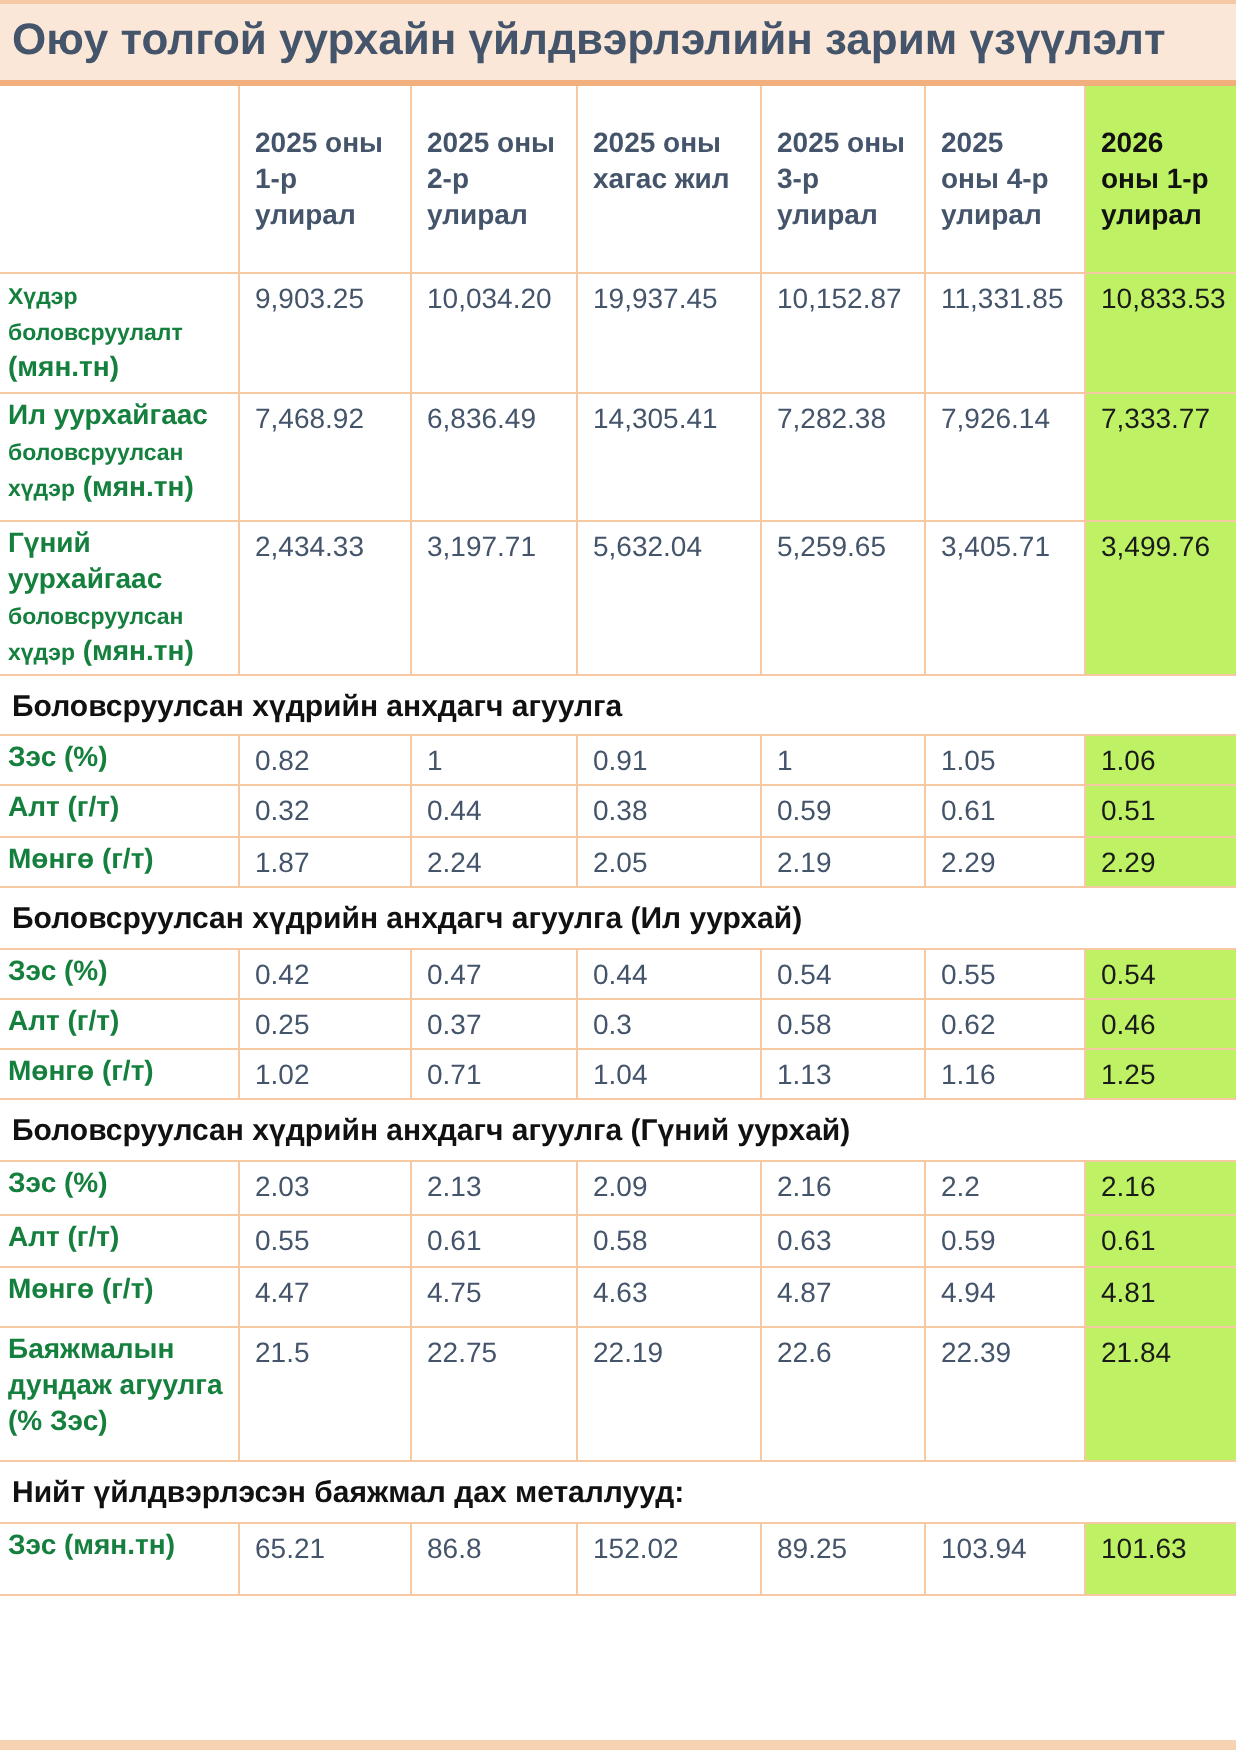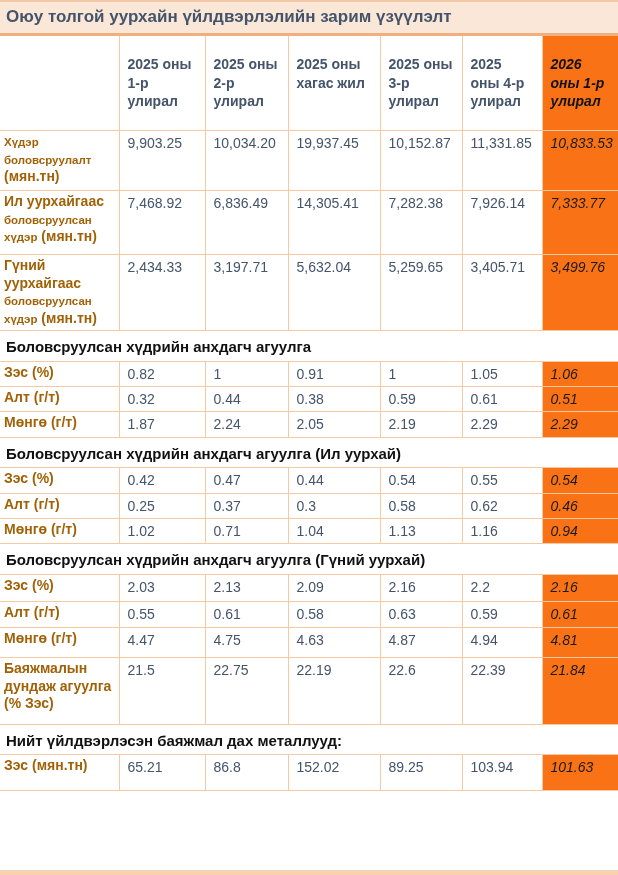--- a/index.html
+++ b/index.html
@@ -17,21 +17,21 @@
     border-top:2px solid #F5C9A5;
     box-sizing:border-box;
   }
   .title-band {
     background:#FBE7D7;
     border-bottom:3px solid #F1AF7D;
     padding:4px 8px 6px 6px;
   }
   .title-band h1 {
     margin:0;
-    font-size:17px;
+    font-size:22px;
     font-weight:bold;
     color:#44546A;
     line-height:1.25;
   }
   table {
     border-collapse:collapse;
     table-layout:fixed;
     width:618px;
   }
   th, td {
@@ -45,36 +45,36 @@
   thead th {
     font-size:14px;
     font-weight:bold;
     color:#44546A;
     padding:19px 8px;
     line-height:1.32;
   }
   th.rowlabel {
     font-size:14px;
     font-weight:bold;
-    color:#a16207;
+    color:#15803d;
     padding:2px 2px 2px 4px;
     line-height:1.28;
     border-left:none;
   }
   th.corner { background:#ffffff; }
   td.value {
     font-size:14px;
     font-weight:normal;
     color:#44546A;
     padding:3px 2px 3px 8px;
     line-height:1.3;
   }
   .part-small { font-size:11.5px; }
   .part-big { font-size:14px; }
-  .hl { background:#f97316;font-style:italic; }
+  .hl { background:#bef264; }
   td.value.hl { color:#1A1A1A; }
   thead th.hl { color:#111111; }
   .band {
     font-size:15px;
     font-weight:bold;
     color:#111111;
     padding:4px 2px 3px 6px;
     margin:3px 0 1px 0;
     background:#ffffff;
     line-height:1.25;
@@ -216,21 +216,21 @@
             <td class="value">0.62</td>
             <td class="value hl">0.46</td>
           </tr>
           <tr>
             <th class="rowlabel"><span class="part-big">Мөнгө (г/т)</span> </th>
             <td class="value">1.02</td>
             <td class="value">0.71</td>
             <td class="value">1.04</td>
             <td class="value">1.13</td>
             <td class="value">1.16</td>
-            <td class="value hl">0.94</td>
+            <td class="value hl">1.25</td>
           </tr>
         </tbody>
       </table>
       <div class="band">Боловсруулсан хүдрийн анхдагч агуулга (Гүний уурхай)</div>
       <table>
         <colgroup>
           <col style="width: 119px;">
           <col style="width: 86px;">
           <col style="width: 83px;">
           <col style="width: 92px;">

